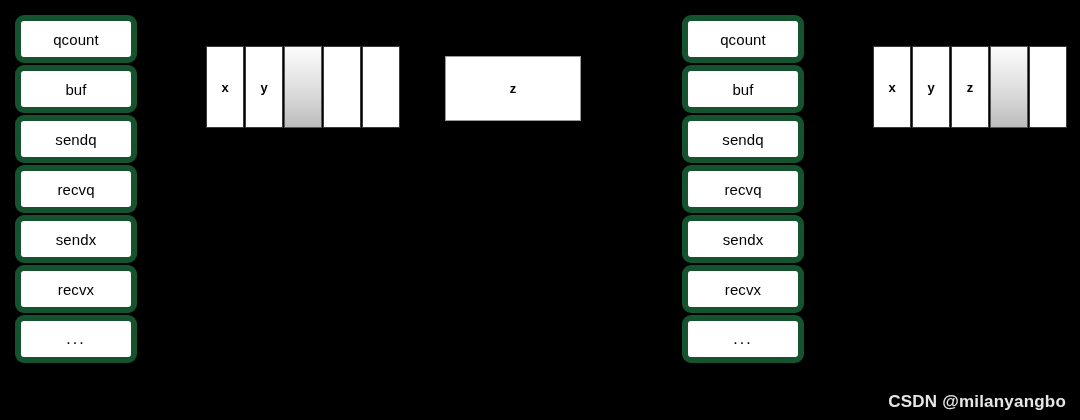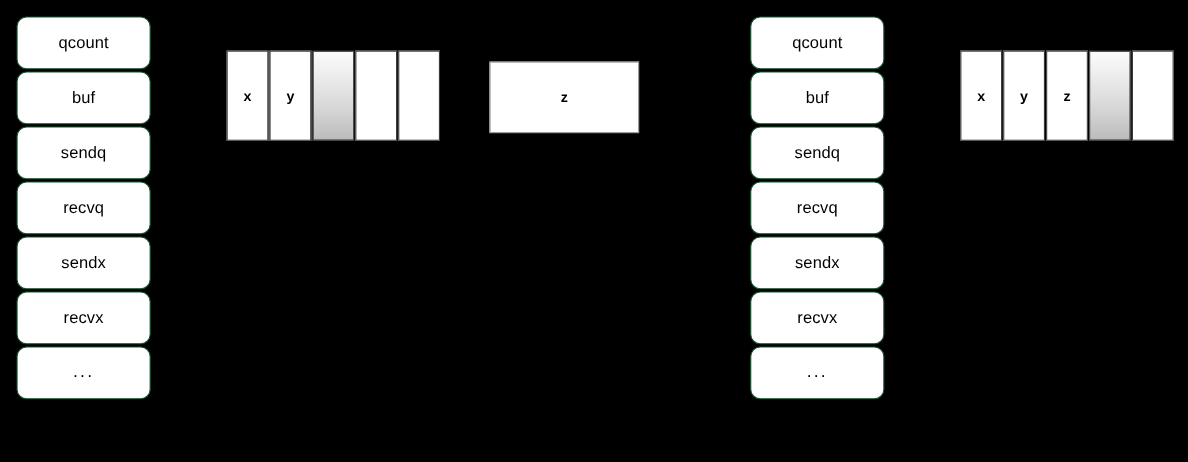--- a/index.html
+++ b/index.html
@@ -28,21 +28,21 @@
   .struct-stack {
     position: absolute;
     display: flex;
     flex-direction: column;
   }
   .struct-field {
     box-sizing: border-box;
     width: 122px;
     height: 48px;
     background: #ffffff;
-    border: 1px solid #14532d;
+    border: 6px solid #14532d;
     border-radius: 9px;
     display: flex;
     align-items: center;
     justify-content: center;
     margin-bottom: 2px;
     color: #000000;
     font-size: 15px;
     line-height: 1;
     letter-spacing: 0.1px;
   }
@@ -154,14 +154,15 @@
   </div>
 
   <div class="ring-array" id="ring-right">
     <div class="ring-cell">x</div>
     <div class="ring-cell">y</div>
     <div class="ring-cell">z</div>
     <div class="ring-cell filled-gradient"></div>
     <div class="ring-cell"></div>
   </div>
 
+  <div class="watermark">CSDN @milanyangbo</div>
 
 </div>
 
 </body></html>

